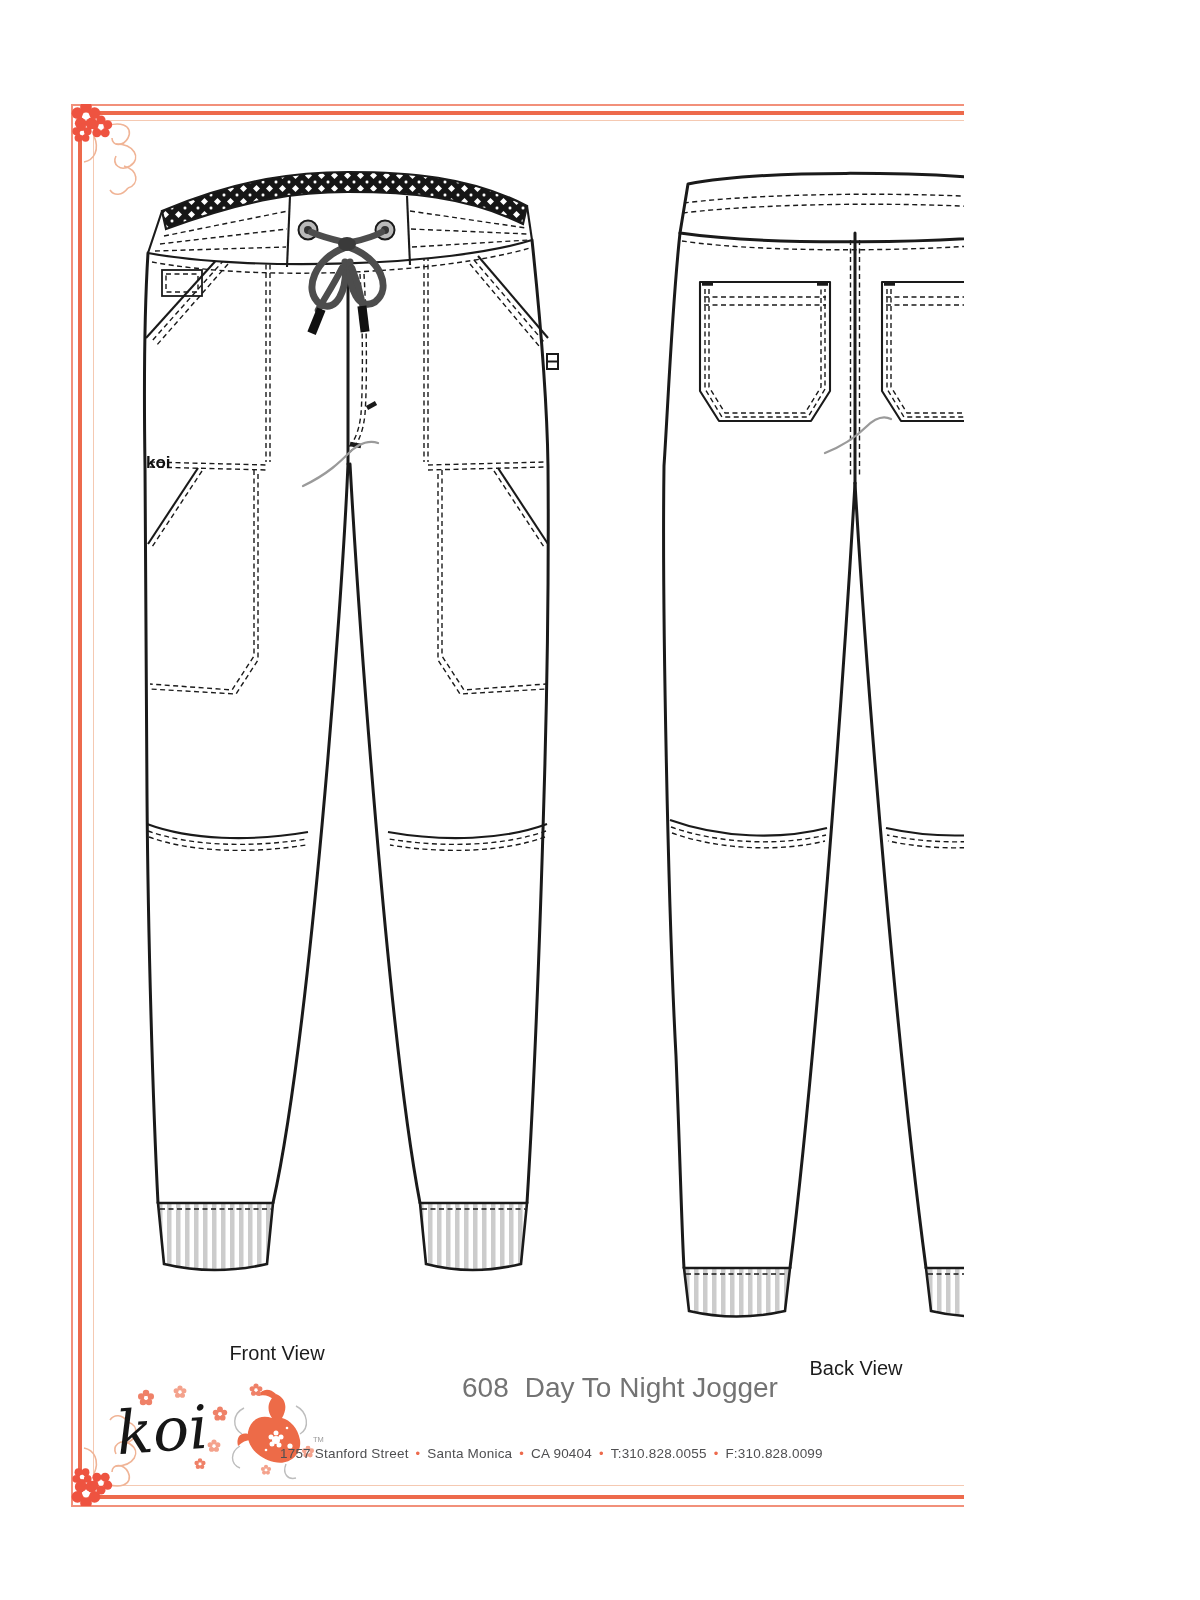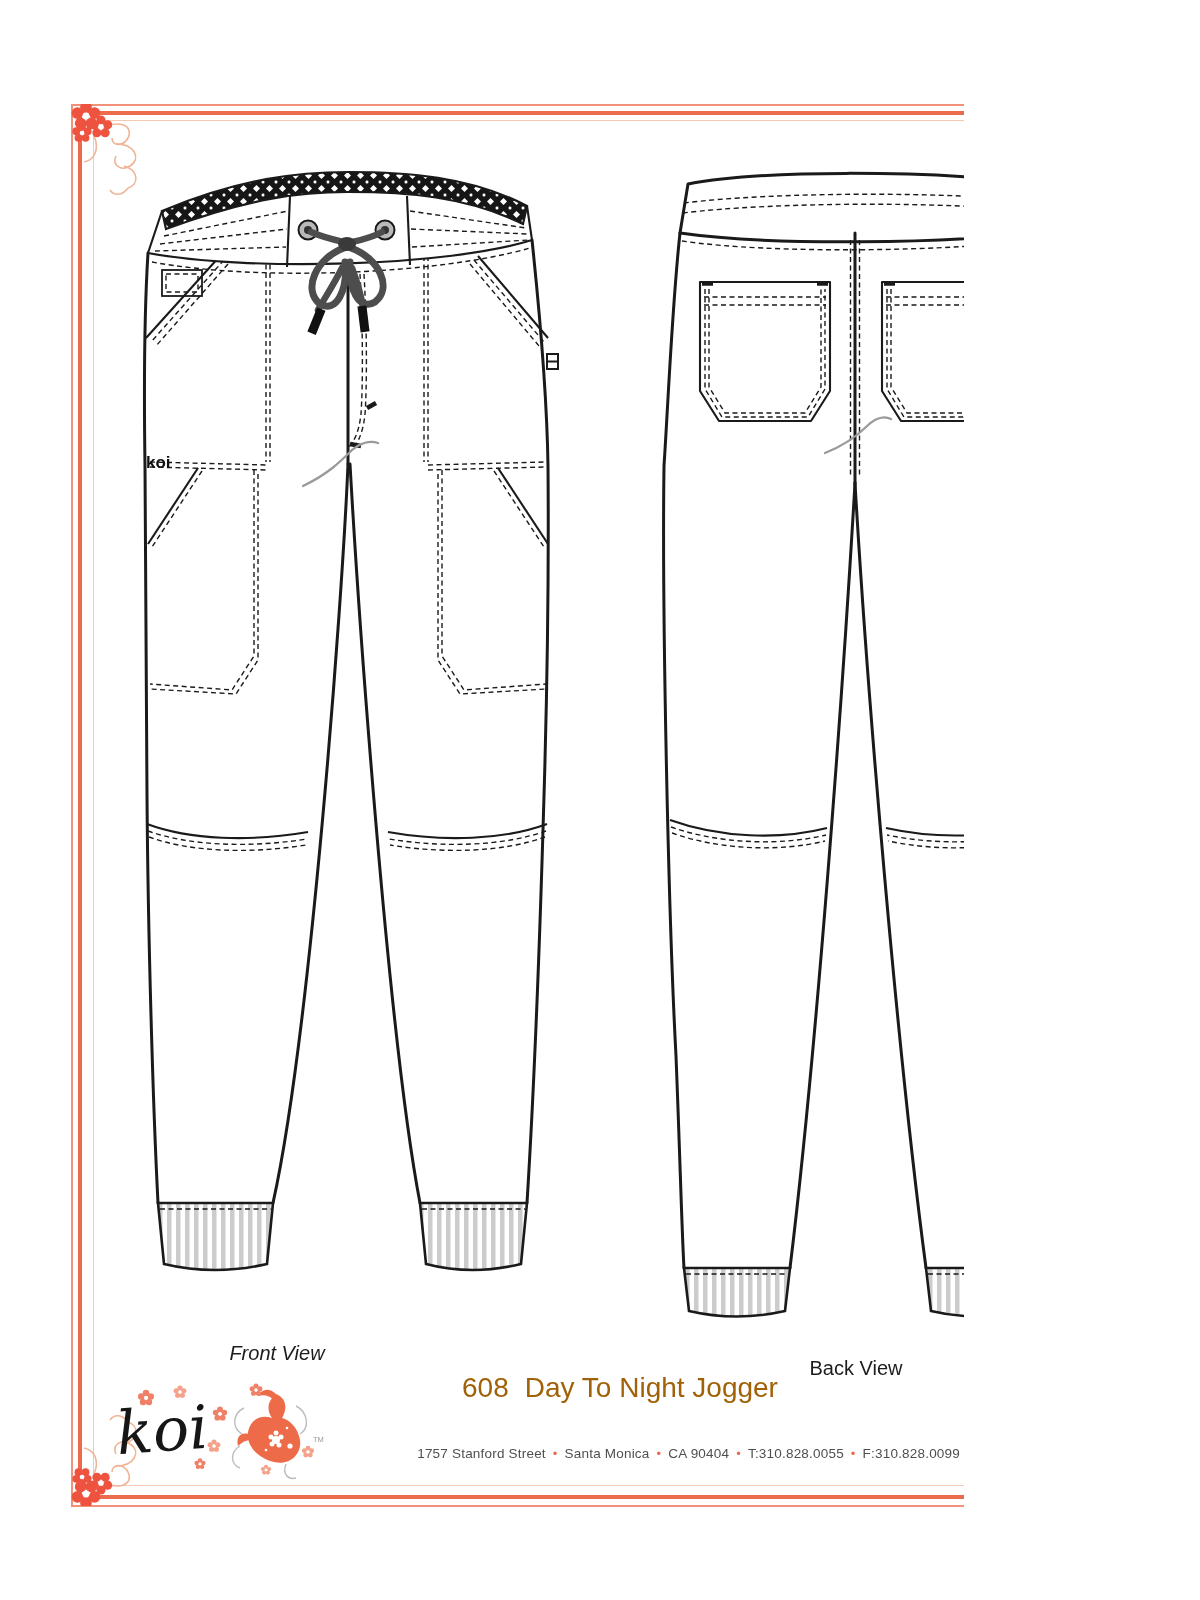--- a/index.html
+++ b/index.html
@@ -11,26 +11,26 @@
   .b-inner{left:93px;top:114px;width:1013px;height:1366px;border:1.5px solid #f5c9b2;}
   svg.orn{position:absolute;width:100px;height:100px;}
   .orn.tl{left:70px;top:98px;}
   .orn.tr{left:1030px;top:98px;transform:scaleX(-1);}
   .orn.bl{left:70px;top:1400px;transform:scaleY(-1);}
   .orn.br{left:1030px;top:1400px;transform:scale(-1,-1);}
   .flat{position:absolute;}
   .flat.front{left:120px;top:150px;width:460px;height:1130px;}
   .flat.back{left:620px;top:150px;width:460px;height:1170px;}
   .viewlabel{position:absolute;width:200px;text-align:center;font-size:20px;color:#1c1c1c;}
-  .front-label{left:177px;top:1336px;font-style:italic;}
+  .front-label{left:177px;top:1336px;}
   .back-label{left:756px;top:1351px;}
   .title{position:absolute;left:320px;top:1366px;width:600px;text-align:center;
-         font-size:28px;color:#a16207;white-space:nowrap;}
+         font-size:28px;color:#737373;white-space:nowrap;}
   .title .name{margin-left:16px;}
-  .address{position:absolute;left:280px;top:1440px;width:680px;text-align:right;
+  .address{position:absolute;left:280px;top:1440px;width:680px;text-align:left;
            font-size:13.5px;color:#4f4f51;letter-spacing:.2px;white-space:nowrap;}
   .address .dot{color:#ed6a4c;margin:0 7px;font-size:13px;}
   .logo{position:absolute;left:110px;top:1374px;width:215px;height:102px;}
   .outline{fill:none;stroke:#1a1a1a;stroke-width:3;stroke-linejoin:round;stroke-linecap:round;}
   .thin{fill:none;stroke:#1a1a1a;stroke-width:2.1;stroke-linejoin:round;}
   .stitch{fill:none;stroke:#1a1a1a;stroke-width:1.4;stroke-dasharray:5 3.5;stroke-linecap:butt;}
   .swoosh{fill:none;stroke:#9a9a9a;stroke-width:2.3;stroke-linecap:round;}
   .cord{fill:none;stroke:#4d4d4d;stroke-width:6.5;stroke-linecap:round;}
   .hidden-defs{position:absolute;width:0;height:0;overflow:hidden;}
 </style>

